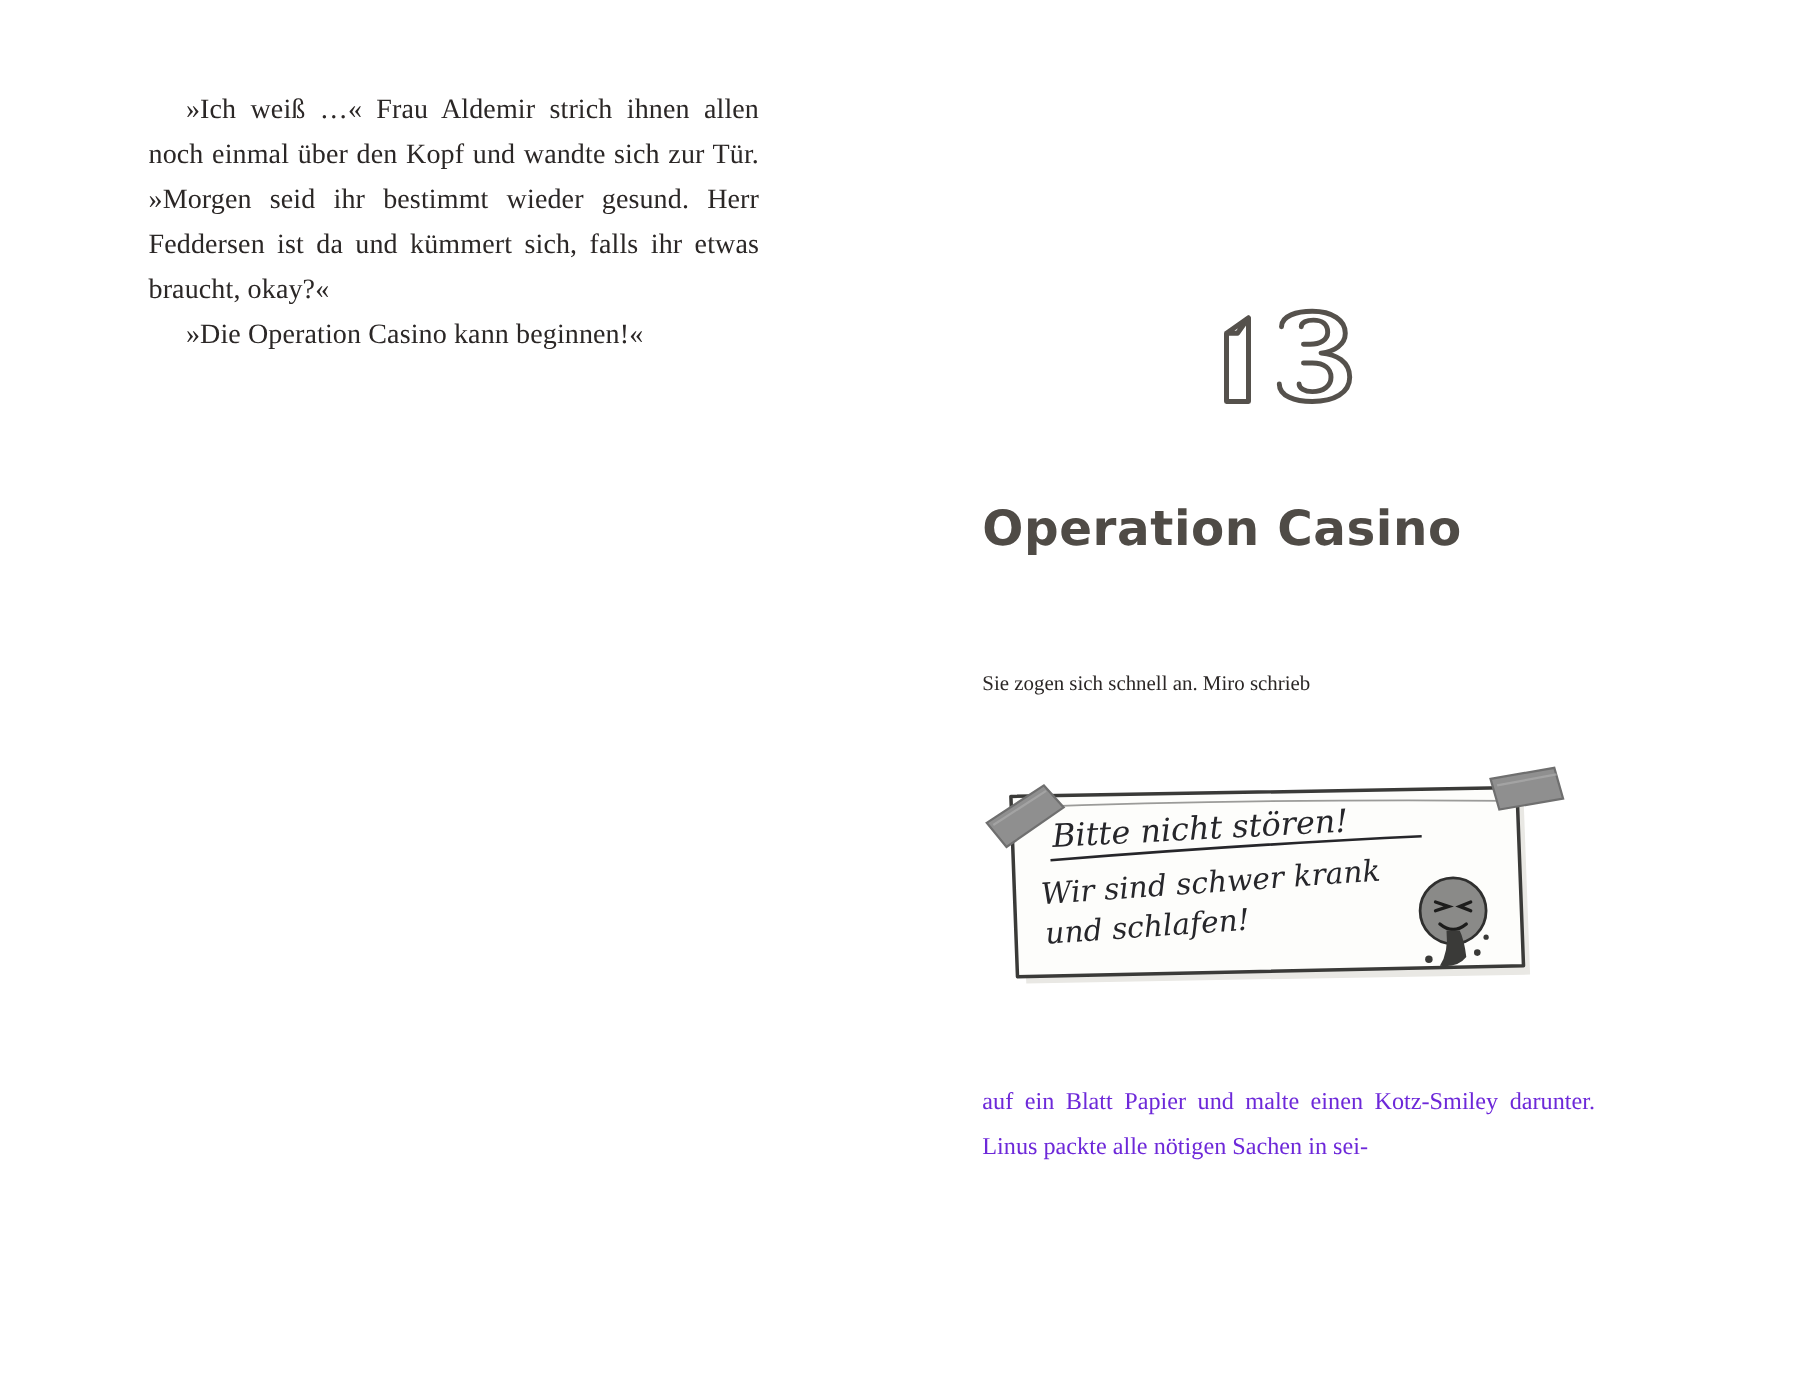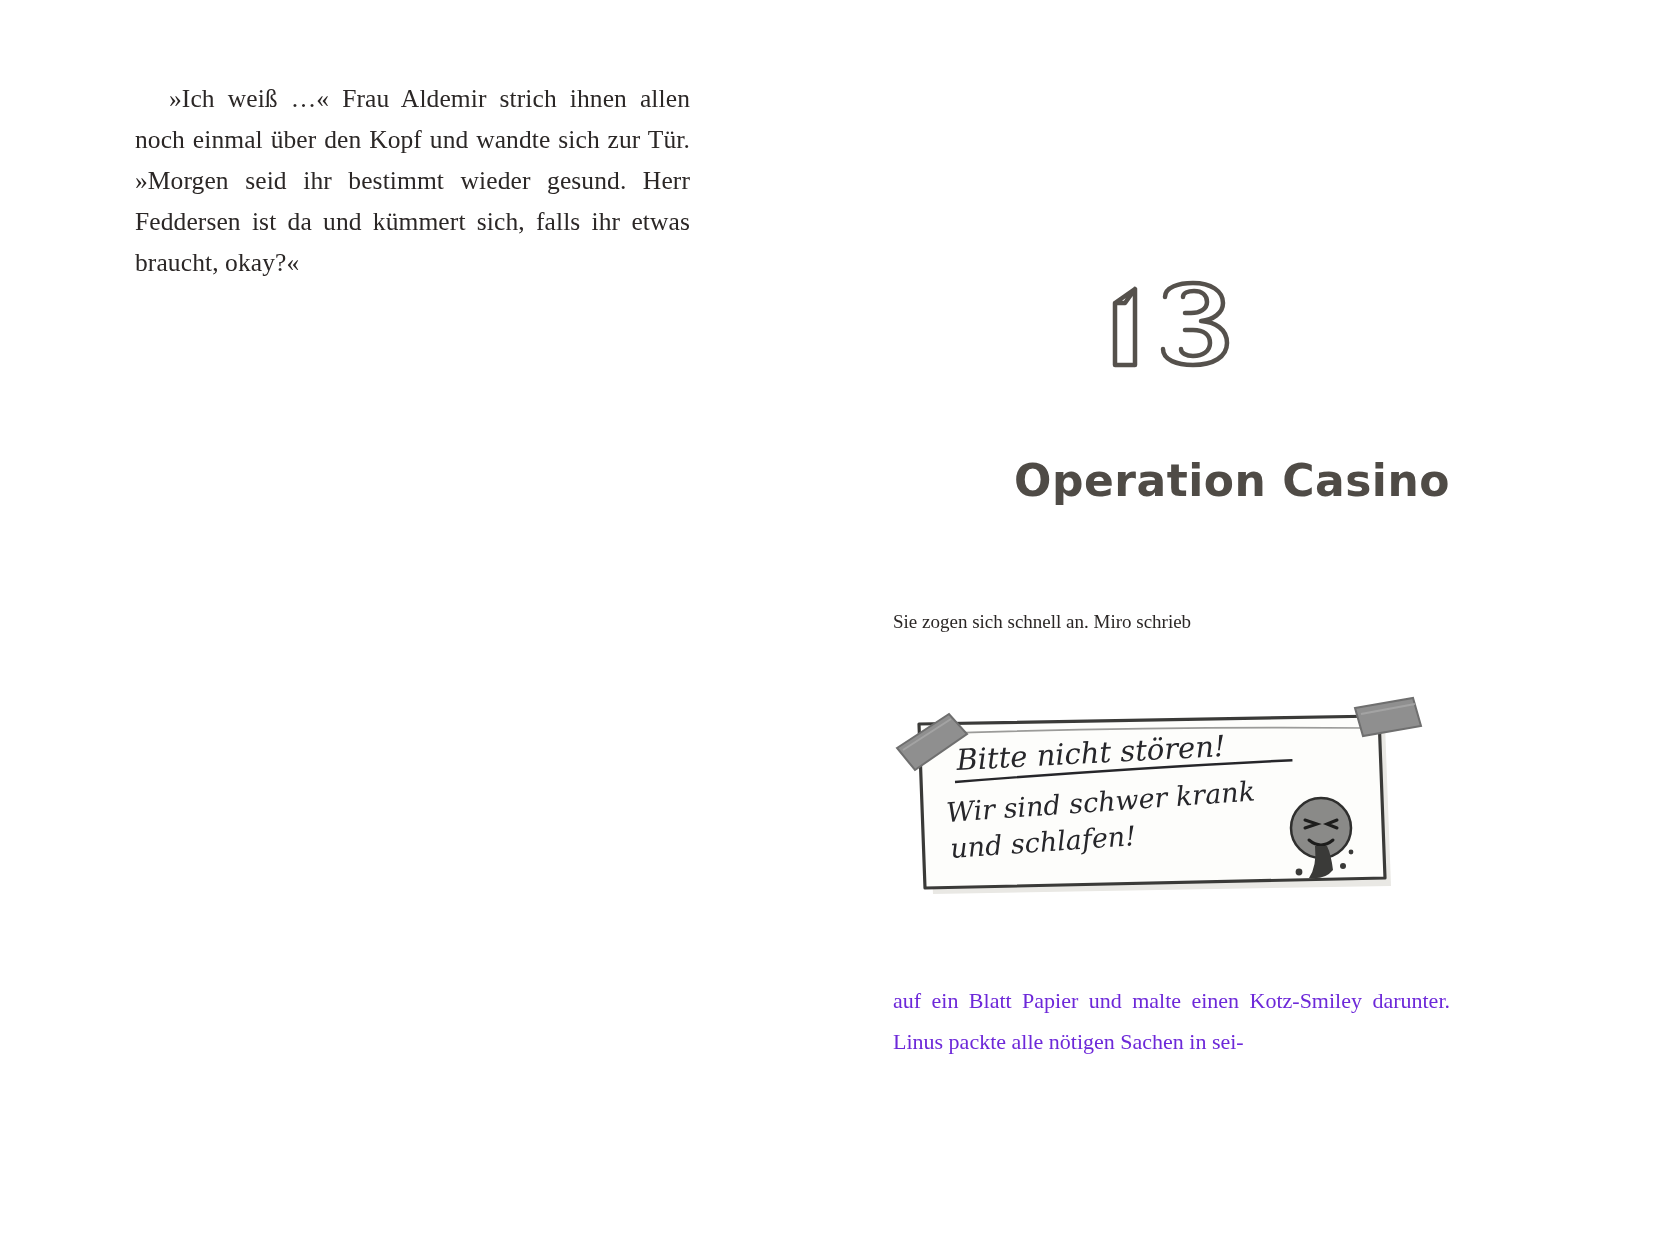--- a/index.html
+++ b/index.html
@@ -54,21 +54,21 @@
     text-align: center;
     height: 100px;
   }
   .chapter-number svg {
     display: block;
     margin: 0 auto;
   }
 
   .chapter-title {
     margin-top: 82px;
-    text-align: right;
+    text-align: left;
     font-family: "DejaVu Sans", sans-serif;
     font-weight: bold;
     font-size: 44px;
     letter-spacing: 0.5px;
     color: #4f4b46;
   }
 
   .lead-para {
     margin-top: 95px;
     font-size: 19px;
@@ -112,20 +112,21 @@
   }
 </style>
 </head>
 <body>
 
 <div class="spread">
 
   <div class="page-left">
     <div class="body-text">
       <p>»Ich weiß …« Frau Aldemir strich ihnen allen noch einmal über den Kopf und wandte sich zur Tür. »Morgen seid ihr bestimmt wieder gesund. Herr Feddersen ist da und kümmert sich, falls ihr etwas braucht, okay?«</p>
+      <p>»Die Operation Casino kann beginnen!«</p>
     </div>
   </div>
 
   <div class="page-right">
 
     <div class="chapter-number">
       <svg width="230" height="100" viewBox="0 0 230 100" aria-hidden="true">
         <g fill="none" stroke="#55514c" stroke-width="4.5" stroke-linejoin="round" stroke-linecap="round">
 
           <path d="M58 30 L78 16 L78 92 L58 92 L58 30 Z M58 30 L68 30 L78 16"></path>

